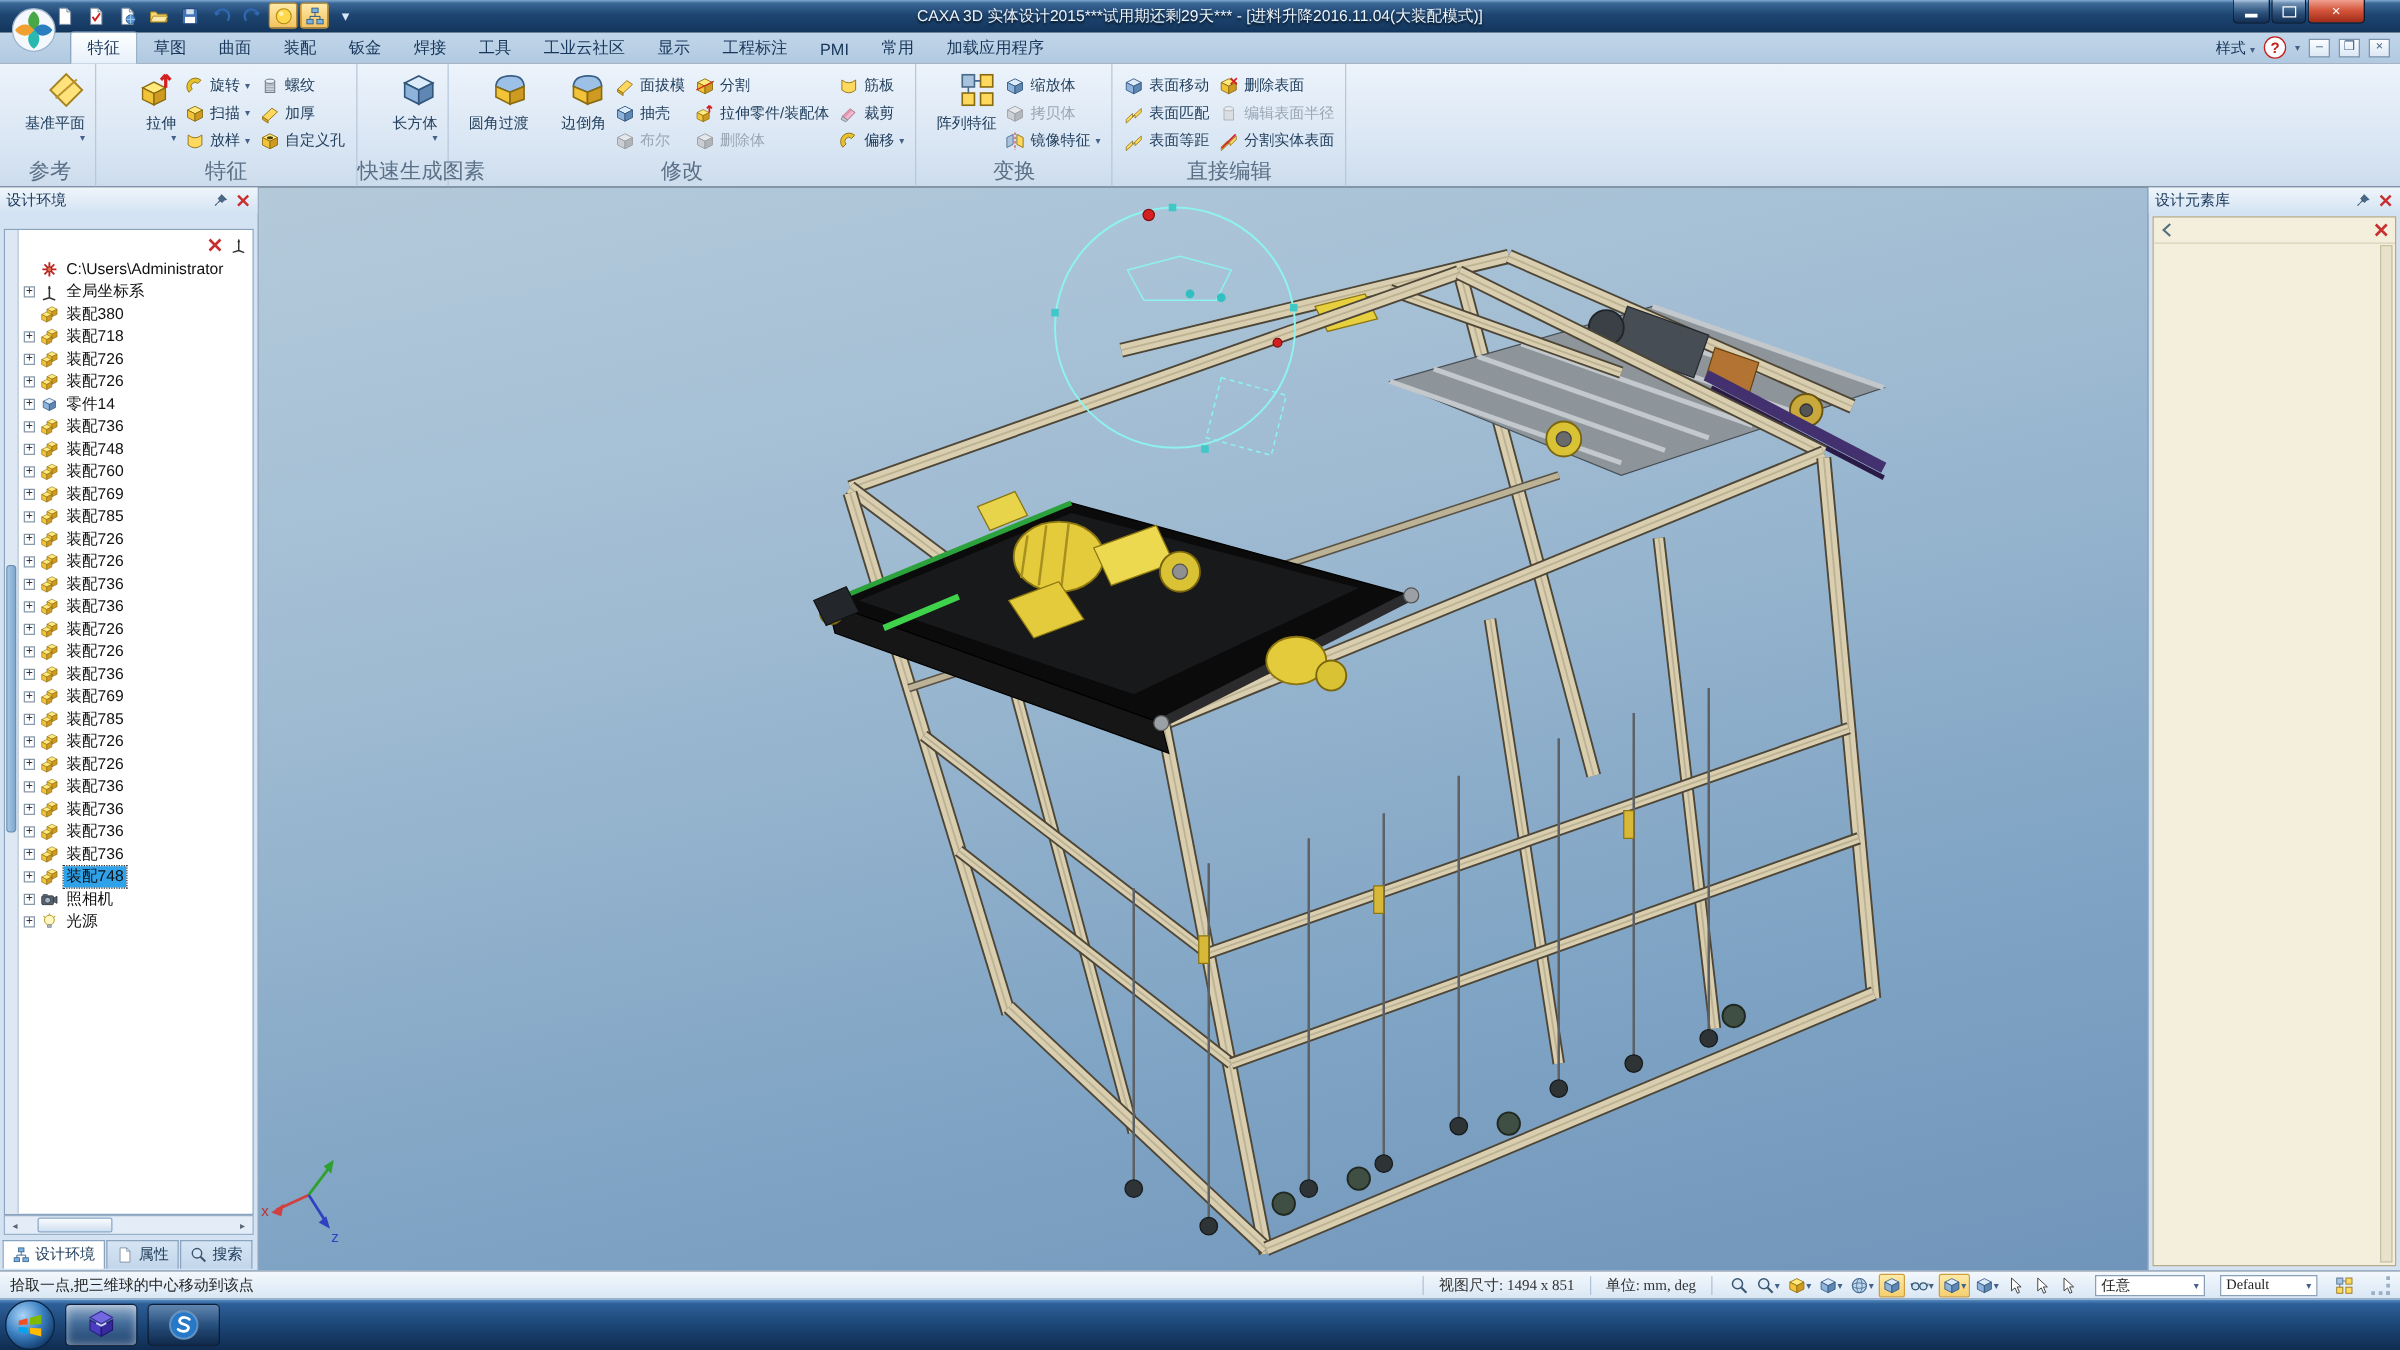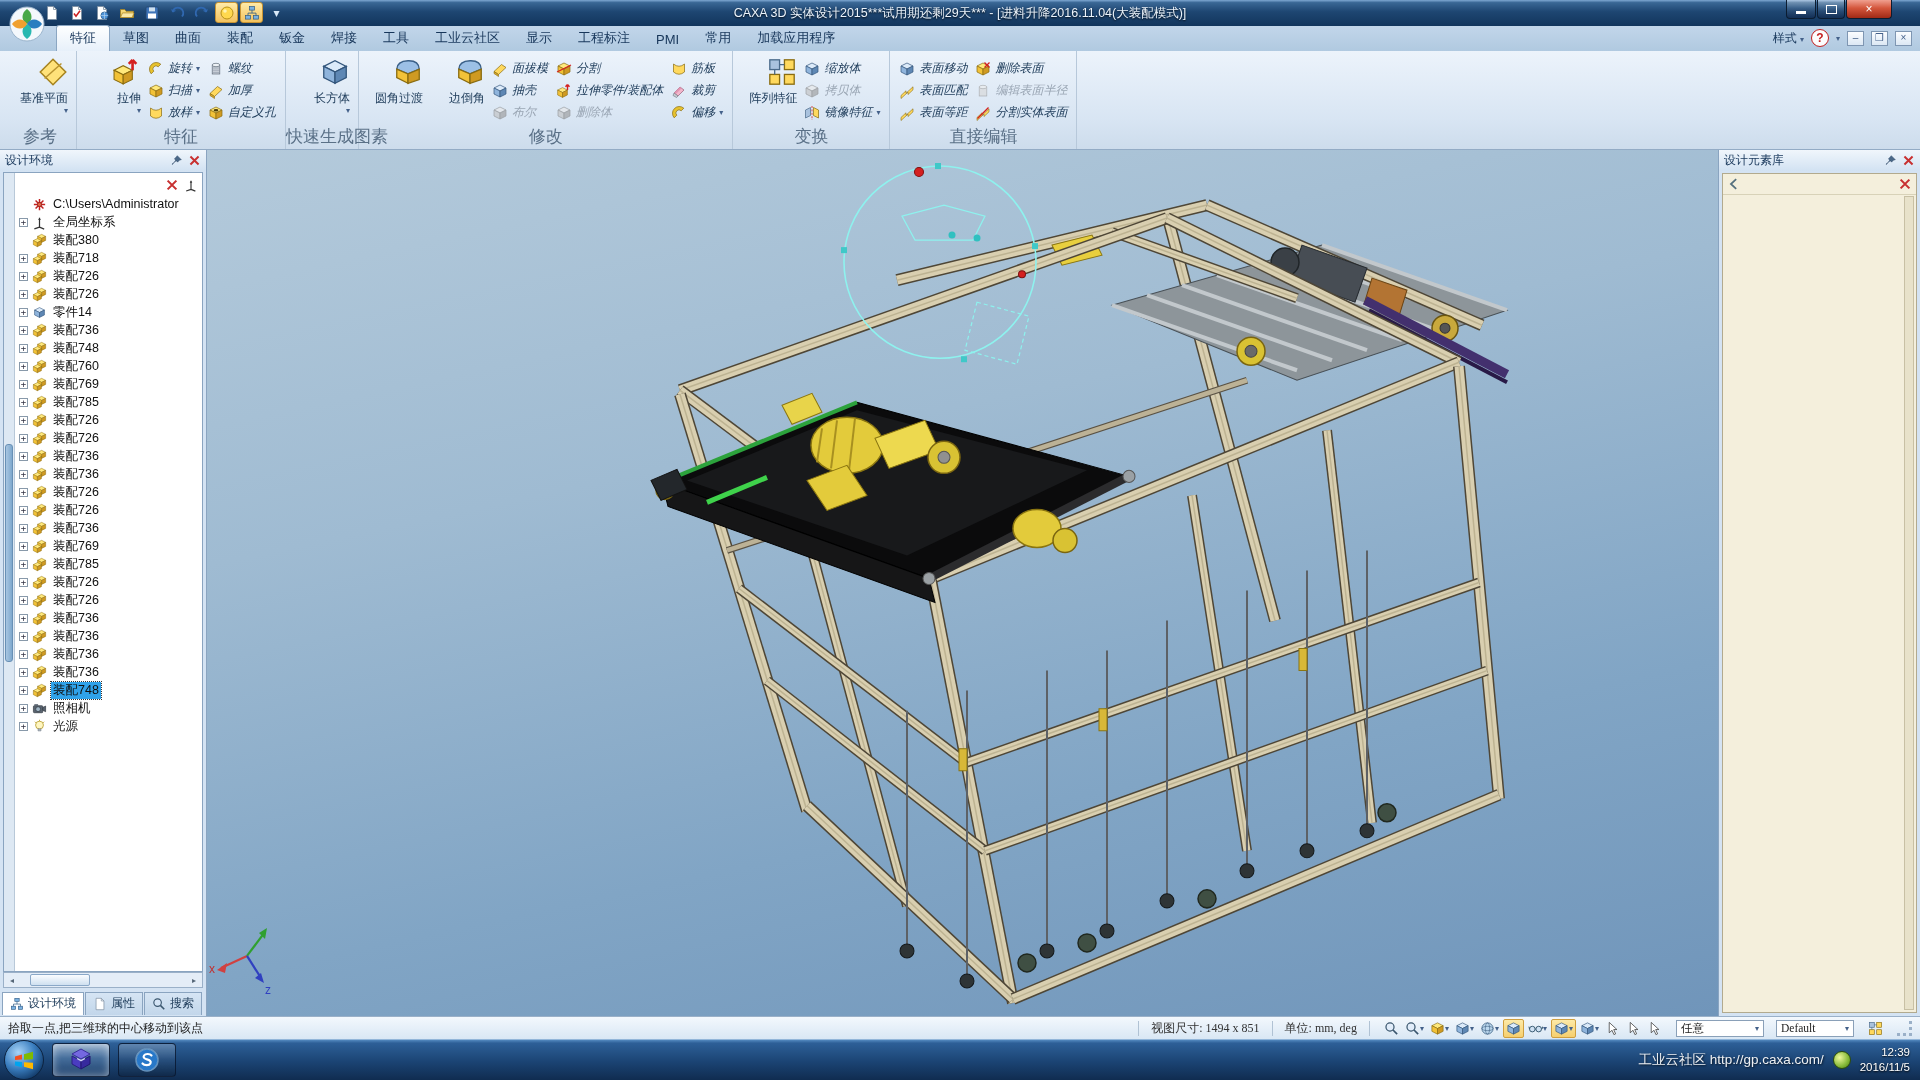--- a/index.html
+++ b/index.html
@@ -42,32 +42,32 @@
     background:linear-gradient(#ecf3fb,#d8e5f3 70%,#cddcec);border-bottom:1px solid #93abc5;
     display:flex;align-items:stretch;padding-left:4px;box-sizing:border-box;}
   .rgroup{position:relative;border-right:1px solid #b7c8da;padding:2px 5px 15px;display:flex;}
   .rbody{display:flex;align-items:flex-start;}
   .glabel{position:absolute;bottom:1px;left:0;right:0;text-align:center;font-size:17px;color:#5a7087;white-space:nowrap;}
   .bigbtn{min-width:56px;display:flex;flex-direction:column;align-items:flex-end;padding:4px 3px 0;cursor:default;}
   .bigbtn .bic{width:30px;height:30px;}
   .blabel{font-size:12px;color:#23405e;margin-top:3px;white-space:nowrap;}
   .bdd{font-size:8px;color:#44618a;line-height:1;}
   .rcol{display:flex;flex-direction:column;gap:5px;padding-top:7px;margin:0 4px;}
-  .smbtn{display:flex;align-items:center;gap:4px;font-size:12px;color:#23405e;height:17px;white-space:nowrap;font-style:italic;}
+  .smbtn{display:flex;align-items:center;gap:4px;font-size:12px;color:#23405e;height:17px;white-space:nowrap;}
   .smbtn .sic{width:16px;height:16px;flex:none;}
   .smbtn.dis{color:#9aa6b4;}
   .smbtn.dis .sic{filter:grayscale(1);opacity:.65;}
   
   .leftpanel{position:absolute;left:0;top:150px;width:207px;bottom:64px;background:#d4e3f3;
     border-right:1px solid #8aa4c0;display:flex;flex-direction:column;box-sizing:border-box;}
   .phead{height:21px;flex:none;display:flex;align-items:center;padding:0 5px;font-size:12px;color:#17365a;
     background:linear-gradient(#f0f6fc,#d2e2f2);}
   .phead .sp{flex:1;}
   .phead .ic{width:13px;height:13px;margin-left:5px;}
-  .treewrap{flex:1;margin:1px 3px 0;background:#fff;border:1px solid #8aa4c0;overflow:hidden;display:flex;}
+  .treewrap{flex:1;margin:12px 3px 0;background:#fff;border:1px solid #8aa4c0;overflow:hidden;display:flex;}
   .vscroll{width:10px;flex:none;background:#dde8f3;border-right:1px solid #b8c8d8;position:relative;}
   .vthumb{position:absolute;left:1px;right:1px;top:34%;height:27%;
     background:linear-gradient(90deg,#a8c6e2,#7ea8cd);border:1px solid #6890b5;border-radius:3px;}
   .treecol{flex:1;position:relative;overflow:hidden;}
   .treebar{height:20px;display:flex;justify-content:flex-end;align-items:center;gap:5px;padding:2px 4px 0;}
   .treebar .ic{width:14px;height:14px;}
   .trow{display:flex;align-items:center;height:18px;padding-left:4px;font-size:12.5px;color:#101010;white-space:nowrap;}
   .exp{width:9px;height:9px;flex:none;border:1px solid #8899aa;margin-right:4px;font-size:9px;line-height:7px;
     text-align:center;color:#334;background:#fff;box-sizing:border-box;font-family:"DejaVu Sans Mono",monospace;}
   .exp.noexp{border:none;background:none;}
@@ -1193,22 +1193,14 @@
         <path d="M9 11.5l4 2.2 4-2.2" fill="none" stroke="#cfd0f8" stroke-width="1.4"></path>
       </svg>
     </div>
     <div class="taskapp">
       <svg width="26" height="26" viewBox="0 0 26 26">
         <circle cx="13" cy="13" r="11" fill="#2878c8" stroke="#11406e" stroke-width="1"></circle>
         <circle cx="13" cy="13" r="11" fill="none" stroke="#9cc8ee" stroke-width="1.5" opacity=".6"></circle>
         <path d="M17.5 8.5c-1.5-1.8-6-2.2-7.5 0-1.2 1.8.5 3.3 3 3.9s4.6 2 3.4 4.1c-1.3 2.3-6.2 2-7.9 0" fill="none" stroke="#fff" stroke-width="2.2" stroke-linecap="round"></path>
       </svg>
     </div>
-    <div class="tray">
-      <span class="watermark">工业云社区 http://gp.caxa.com/</span>
-      <span class="trayicon"></span>
-      <div class="clock">
-        <div>12:39</div>
-        <div>2016/11/5</div>
-      </div>
-    </div>
   </div>
 </div>
 
 </body></html>

